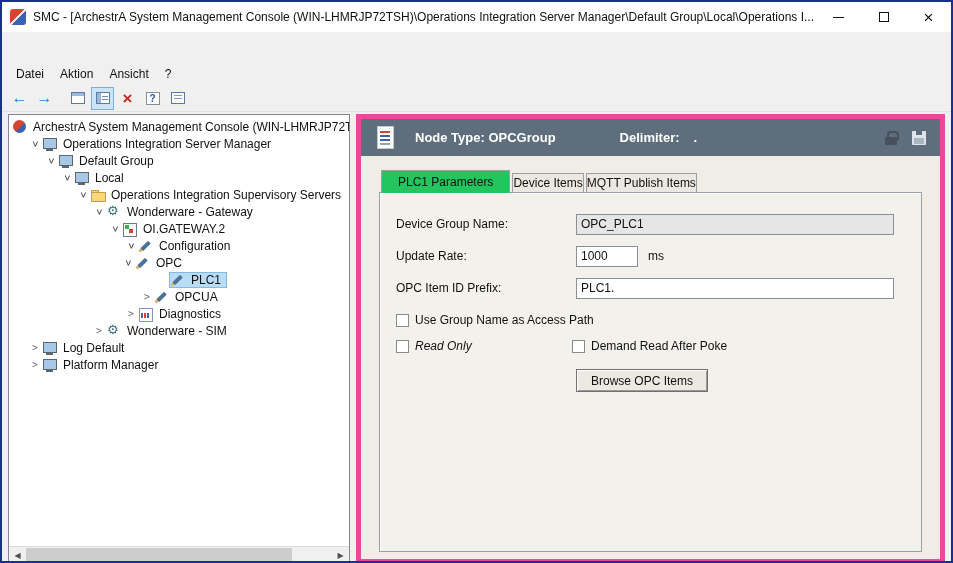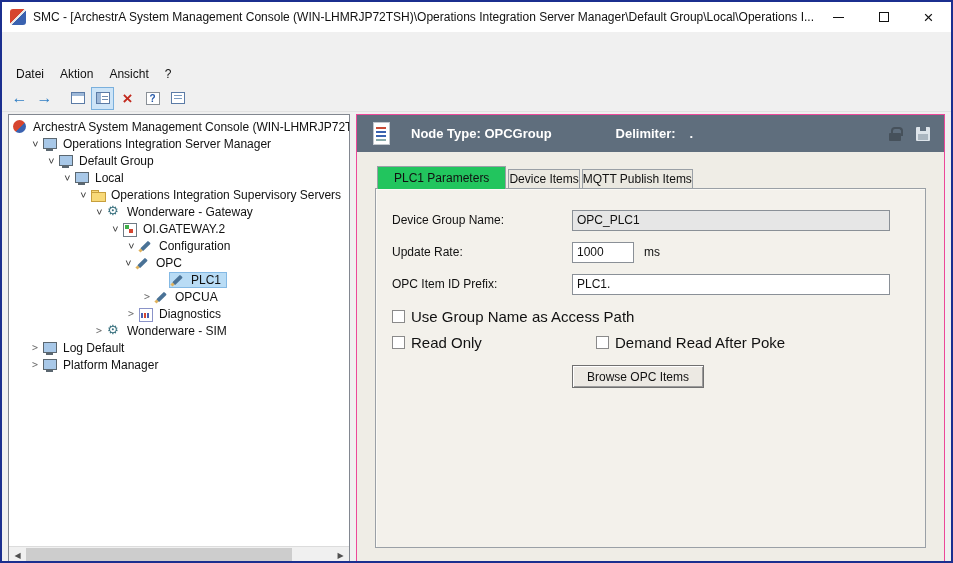--- a/index.html
+++ b/index.html
@@ -41,21 +41,21 @@
   .ticn-help { width:14px; height:13px; background:#fff; border:1px solid #8a9097; display:flex; align-items:center; justify-content:center;
     font-size:10px; font-weight:bold; color:#2558a8; }
   .ticn-list { width:14px; height:12px; background:#fff; border:1px solid #5b7ba6; position:relative; }
   .ticn-list::after { content:""; position:absolute; left:2px; right:2px; top:2px; bottom:2px;
     background:repeating-linear-gradient(#7a9ac0 0 1px, transparent 1px 3px); }
 
   
   .main { height:457px; display:flex; padding:2px 6px 5px 6px; background:#f0f0f0; }
   .tree-pane { width:342px; flex:none; background:#fff; border:1px solid #828790; position:relative; overflow:hidden; }
   .splitter { width:6px; flex:none; }
-  .right-pane { flex:1; border:1px solid #ec4899; background:#efede6; display:flex; flex-direction:column; overflow:hidden; }
+  .right-pane { flex:1; border:5px solid #ec4899; background:#efede6; display:flex; flex-direction:column; overflow:hidden; }
 
   
   .tree { padding-top:3px; }
   .trow { display:flex; align-items:center; height:17px; white-space:nowrap; font-size:12px; color:#111; }
   .chev { display:inline-block; width:14px; flex:none; text-align:center; font-size:10px; color:#6e6e6e;
     font-family:"DejaVu Sans Mono", monospace; line-height:1; }
   .chev.exp { transform:rotate(90deg); color:#3c3c3c; }
   .chev.leaf { visibility:hidden; }
   .titem { display:flex; align-items:center; padding-right:3px; }
   .titem.tsel { background:#b9dcf5; outline:1px solid #84b9e4; }
@@ -121,23 +121,23 @@
   .f-label { width:180px; font-size:12px; color:#111; flex:none; }
   .field { height:21px; border:1px solid #8a9097; background:#fff; font-size:12px; padding:2px 4px;
     font-family:"Liberation Sans", sans-serif; color:#111; }
   .field.gray { background:#e6e6e6; }
   .w-lg { width:318px; } .w-sm { width:62px; }
   .unit { font-size:12px; margin-left:10px; color:#111; }
 
   .cb-row { display:flex; align-items:center; margin-left:16px; height:14px; }
   .cb-row.r1 { margin-top:14px; } .cb-row.r2 { margin-top:12px; }
   .cb-group { display:flex; align-items:center; }
-  .cb-group.first { width:204px; flex:none; }
+  .cb-group.first { width:176px; flex:none;font-style:italic; }
   .cb { width:13px; height:13px; background:#fff; border:1px solid #8a8a8a; flex:none; }
-  .cb-label { font-size:15px; margin-left:6px; color:#111; }
+  .cb-label { font-size:12px; margin-left:6px; color:#111; }
 
   .btn-row { margin:16px 0 0 196px; }
   .push-btn { width:132px; height:23px; background:#ece9e3; border:1px solid #707070;
     box-shadow:inset 1px 1px 0 #ffffff, inset -1px -1px 0 #9a9a9a;
     font-size:12px; font-family:"Liberation Sans", sans-serif; color:#111; }
 
   
   .statusbar { height:22px; background:#d9dde1; border-top:1px solid #aab0b5; position:relative; }
   .sb-sep { position:absolute; top:2px; bottom:2px; width:1px; background:#a7adb2; box-shadow:1px 0 0 #eef1f3; }
   .sb-sep.s1 { right:250px; } .sb-sep.s2 { right:92px; }

